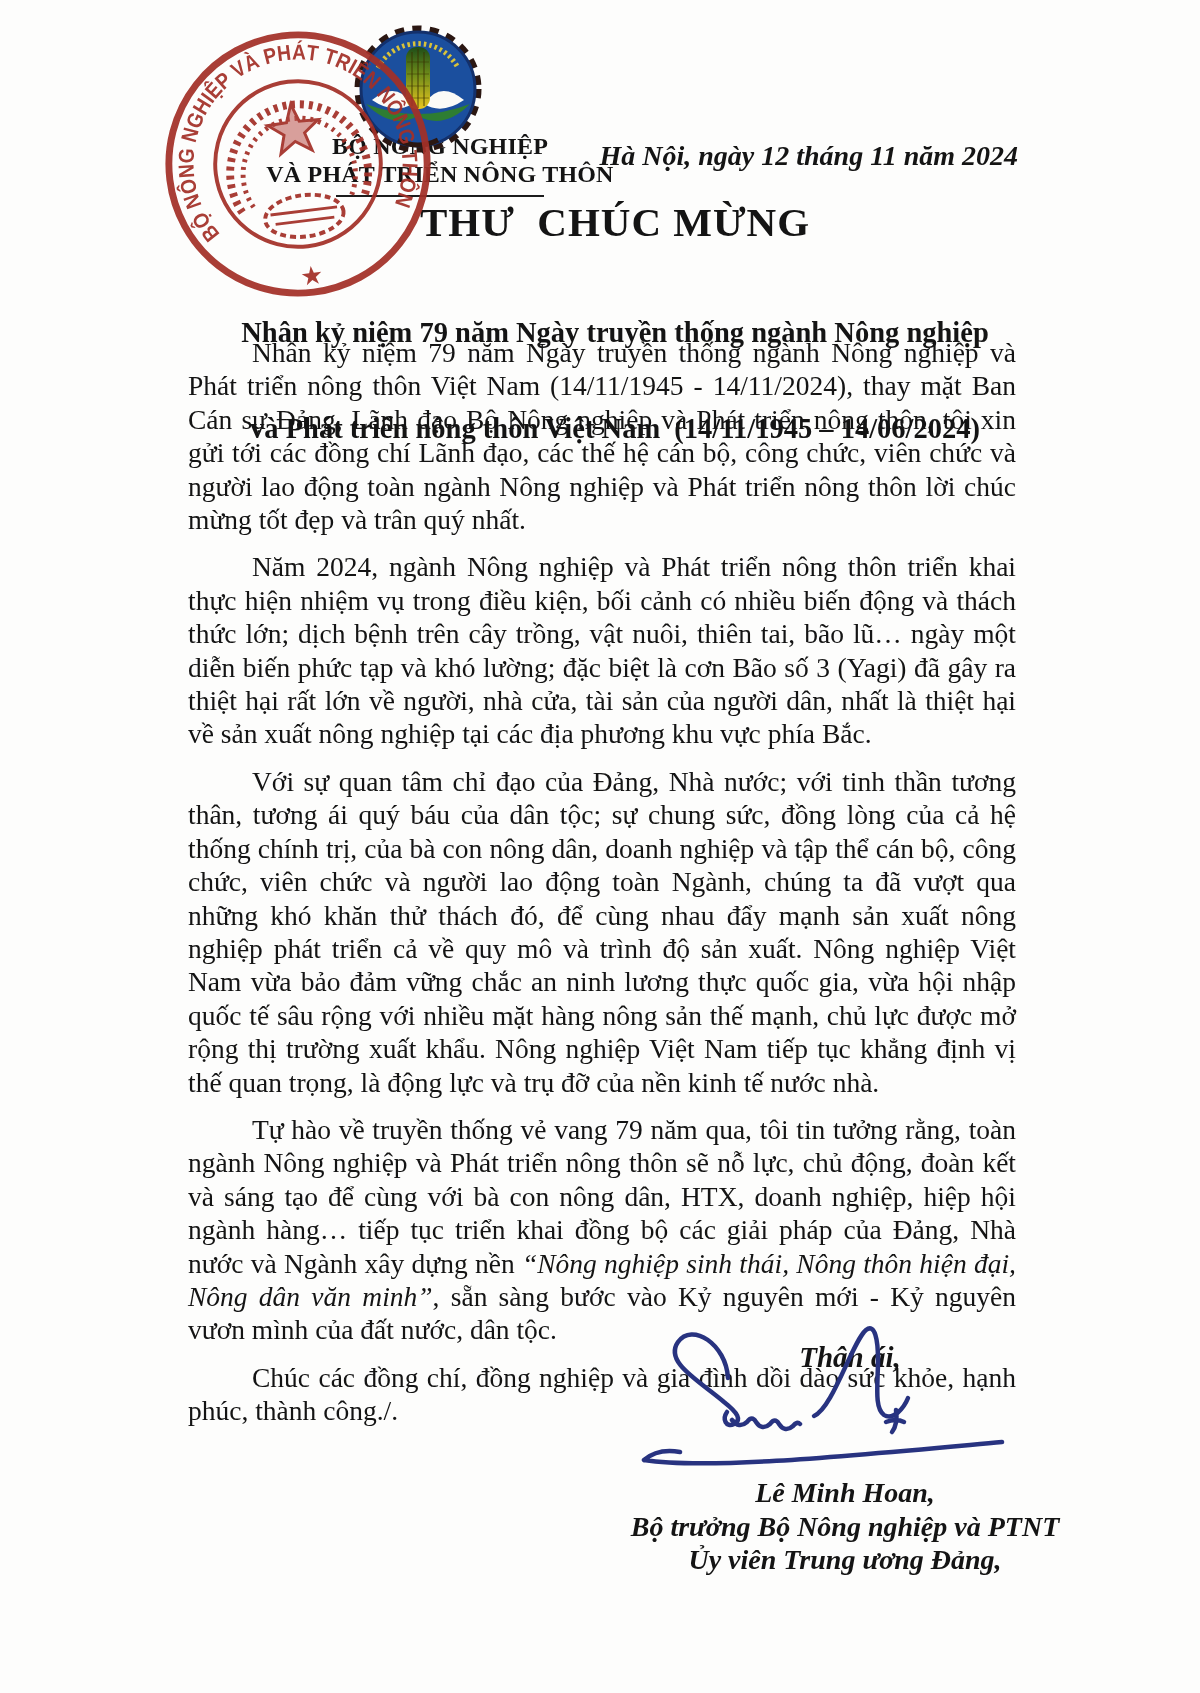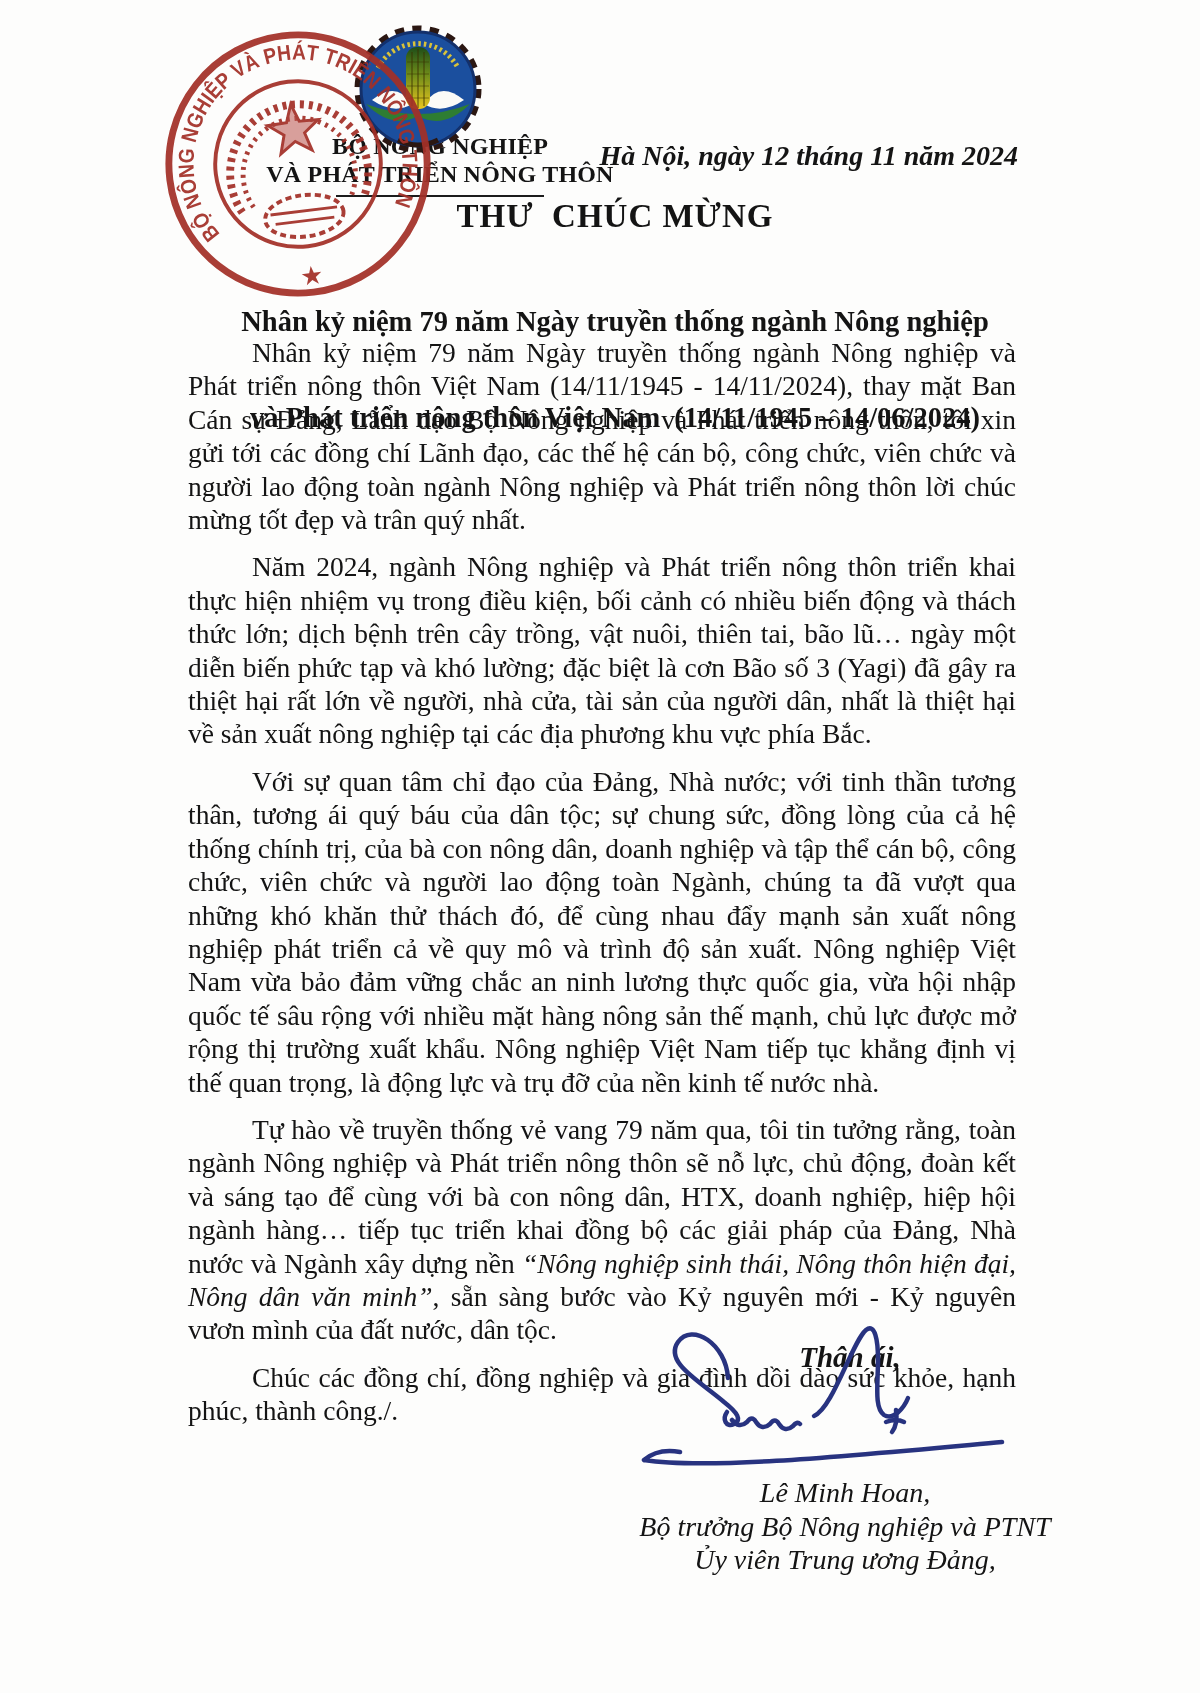--- a/index.html
+++ b/index.html
@@ -58,21 +58,21 @@
   
   .title-block {
     position: absolute;
     left: 95px; top: 198px;
     width: 1040px;
     text-align: center;
     z-index: 2;
   }
   .title-main {
     margin: 0;
-    font-size: 33px;
+    font-size: 41px;
     font-weight: bold;
     letter-spacing: 1px;
     white-space: pre-wrap;
   }
   .title-sub {
     margin-top: 7px;
     font-size: 28.5px;
     font-weight: bold;
     line-height: 32px;
     white-space: pre-wrap;
@@ -108,21 +108,21 @@
     position: absolute;
     left: 628px; top: 1316px;
     width: 392px; height: 162px;
   }
   .signer-block {
     position: absolute;
     left: 620px; top: 1476px;
     width: 450px;
     text-align: center;
     font-size: 28px;
-    font-weight: normal;
+    font-weight: bold;
     font-style: italic;
     line-height: 33.5px;
   }
 </style>
 </head>
 <body>
 
 <div class="page">
 
   <svg class="seal" viewBox="0 0 280 280" xmlns="http://www.w3.org/2000/svg" aria-hidden="true">

